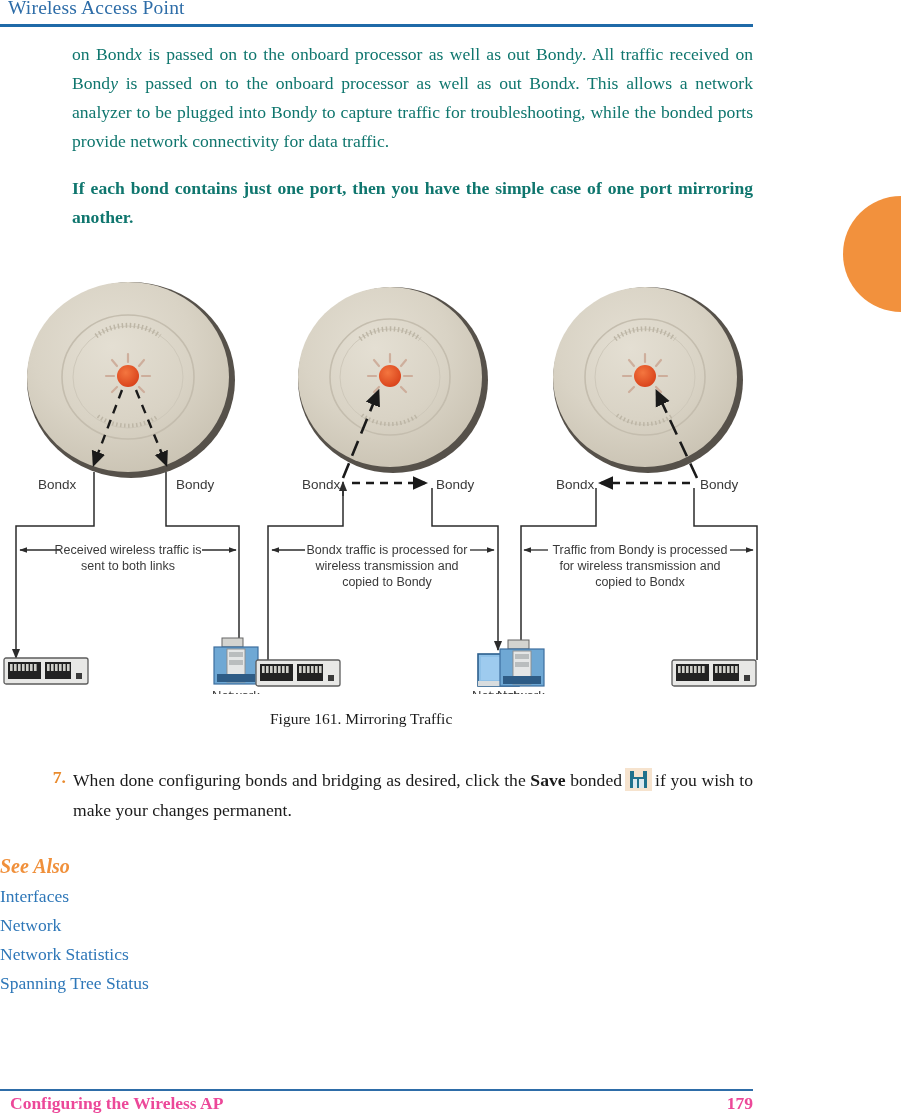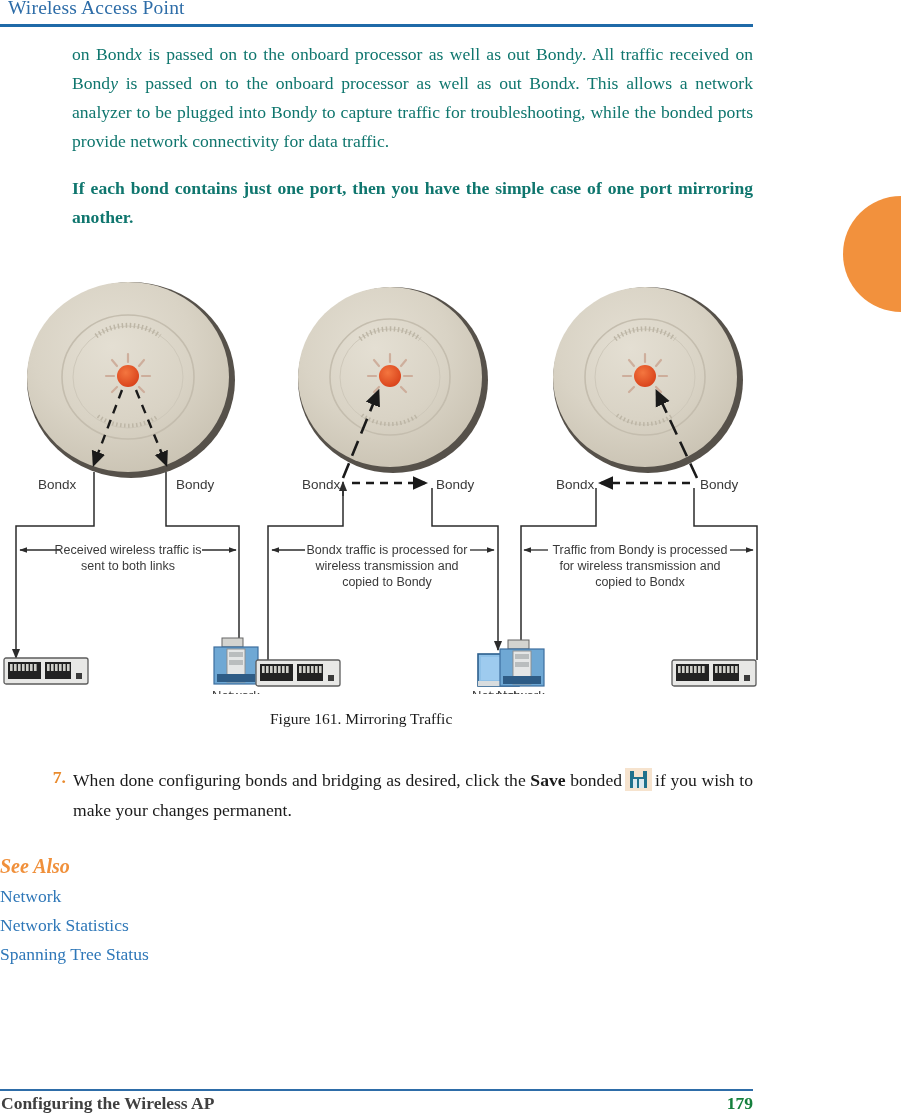--- a/index.html
+++ b/index.html
@@ -191,34 +191,34 @@
   }
   .footer {
     position: absolute;
     left: 0;
     top: 1093px;
     width: 753px;
     height: 28px;
   }
   .footer-left {
     position: absolute;
-    left: 1px;
+    left: 10px;
     top: 0;
     font-size: 17.5px;
     font-weight: bold;
-    color: #404040;
+    color: #ec4899;
     white-space: nowrap;
   }
   .footer-right {
     position: absolute;
     right: 0;
     top: 0;
     font-size: 17.5px;
     font-weight: bold;
-    color: #15803d;
+    color: #ec4899;
   }
 
   
   svg text {
     font-family: "Liberation Sans", "DejaVu Sans", sans-serif;
     fill: #3a3a3a;
   }
 </style>
 </head>
 <body>
@@ -490,20 +490,21 @@
 
 <div class="fig-caption">Figure 161. Mirroring Traffic</div>
 
 <div class="step">
   <div class="step-num">7.</div>
   <div class="step-body"><span>When done configuring bonds and bridging as desired, click the </span><b>Save</b> <span>bonded</span><span class="save-icon"><span class="floppy"></span><span class="shutter"></span><span class="label-sq"></span><span class="label-line"></span></span><span>if you wish to make your changes permanent.</span></div>
 </div>
 
 <div class="see-also">
   <div class="see-also-title">See Also</div>
+  <a class="see-also-link" href="#">Interfaces</a>
   <a class="see-also-link" href="#">Network</a>
   <a class="see-also-link" href="#">Network Statistics</a>
   <a class="see-also-link" href="#">Spanning Tree Status</a>
 </div>
 
 <div class="footer-rule"></div>
 <div class="footer">
   <div class="footer-left">Configuring the Wireless AP</div>
   <div class="footer-right">179</div>
 </div>

